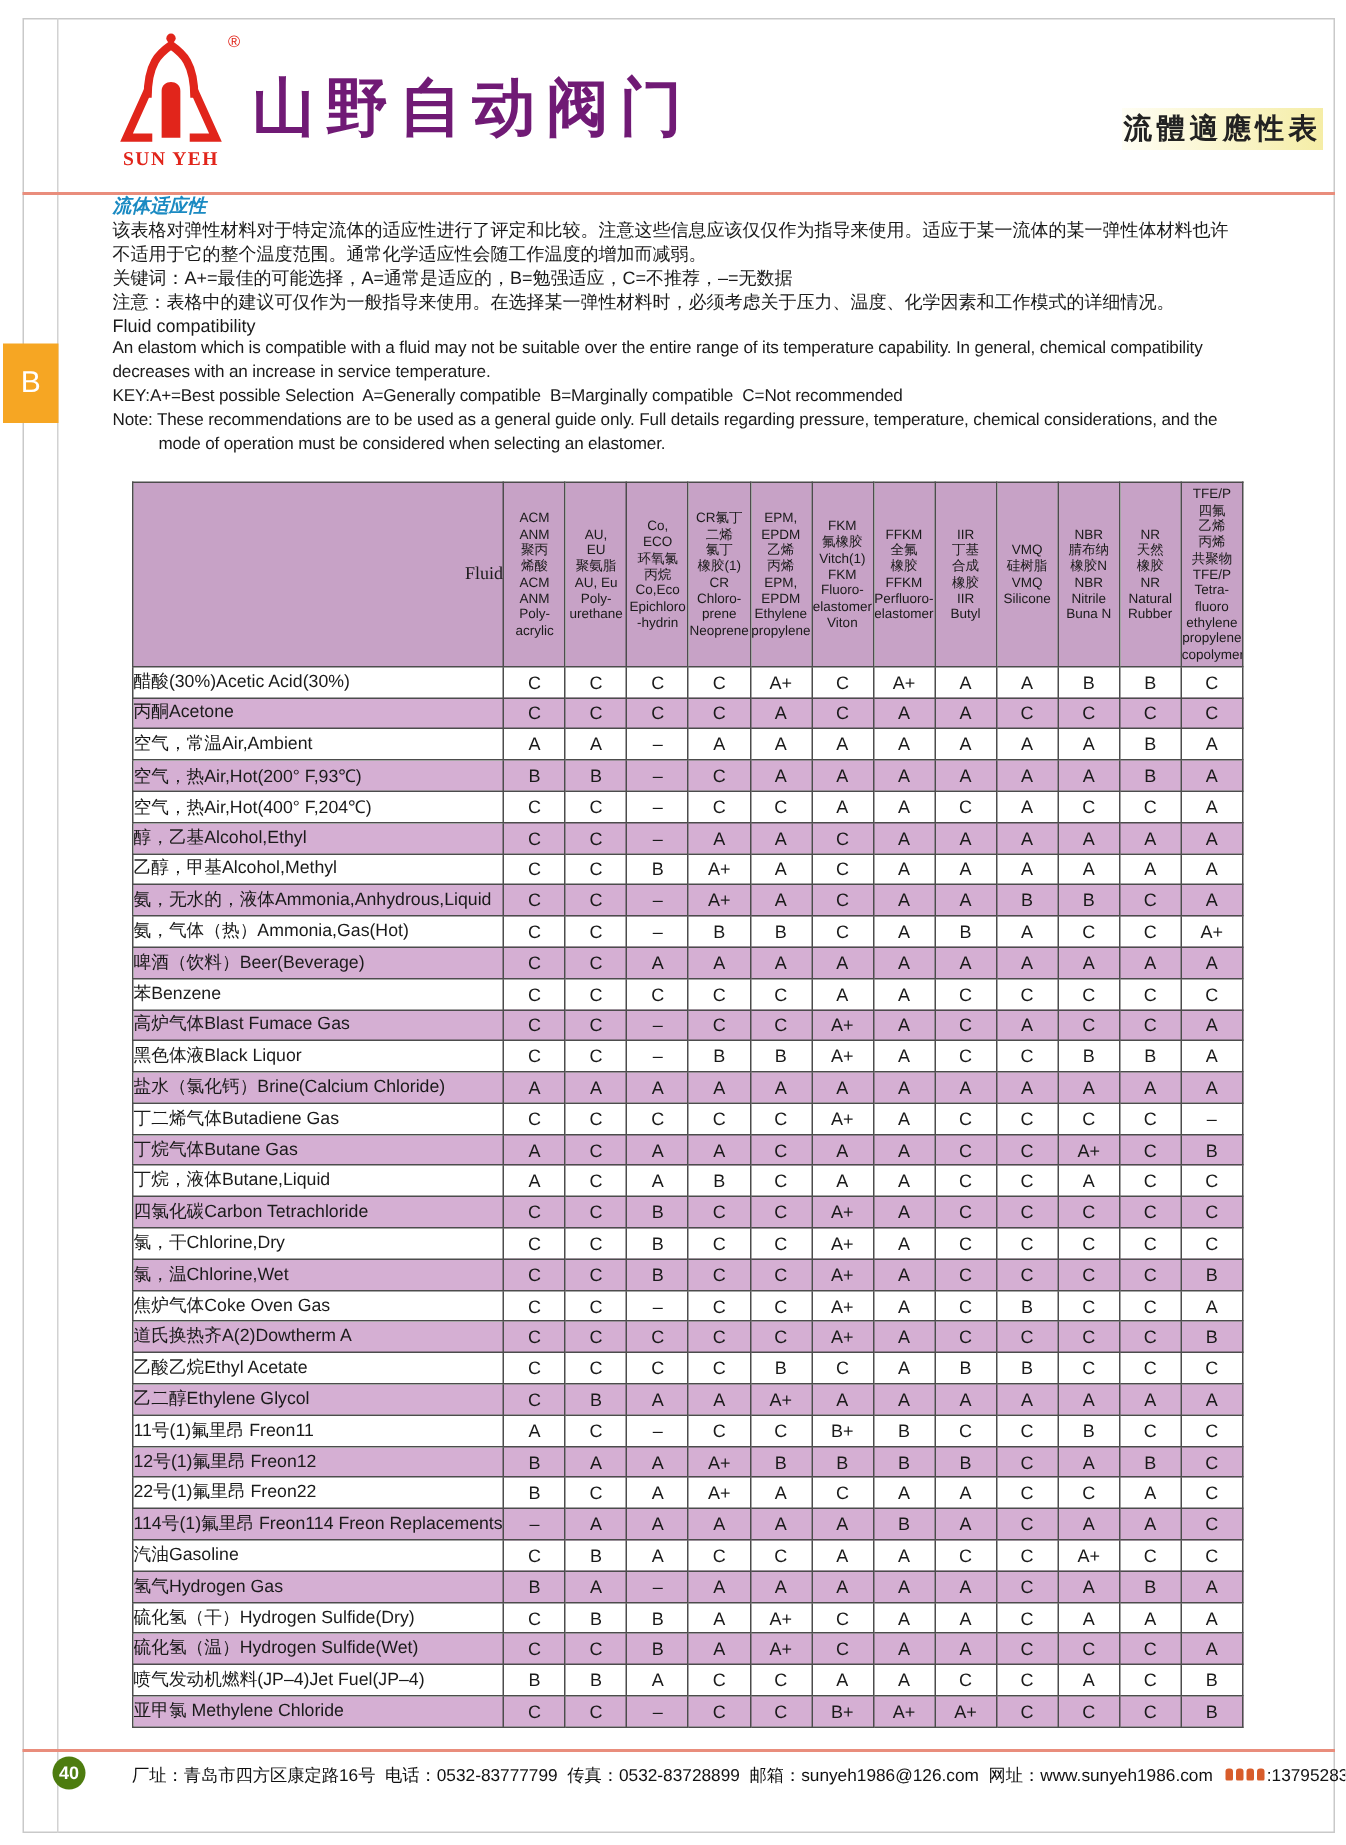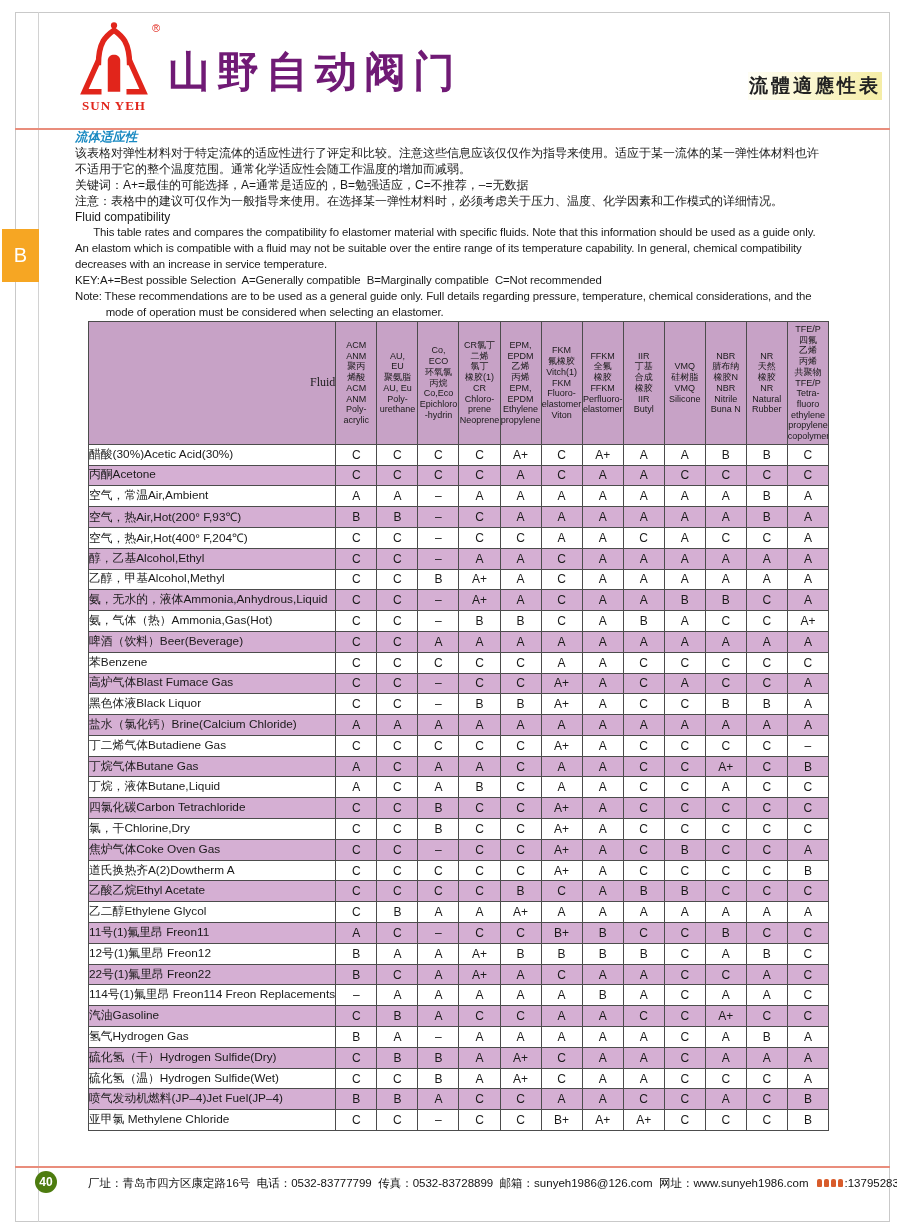--- a/index.html
+++ b/index.html
@@ -85,21 +85,20 @@
 
   <div class="side-tab">B</div>
 
   <div class="intro">
     <div class="intro-title">流体适应性</div>
     <div class="line">该表格对弹性材料对于特定流体的适应性进行了评定和比较。注意这些信息应该仅仅作为指导来使用。适应于某一流体的某一弹性体材料也许</div>
     <div class="line">不适用于它的整个温度范围。通常化学适应性会随工作温度的增加而减弱。</div>
     <div class="line">关键词：A+=最佳的可能选择，A=通常是适应的，B=勉强适应，C=不推荐，–=无数据</div>
     <div class="line">注意：表格中的建议可仅作为一般指导来使用。在选择某一弹性材料时，必须考虑关于压力、温度、化学因素和工作模式的详细情况。</div>
     <div class="line">Fluid compatibility</div>
-    <div class="line en">      This table rates and compares the compatibility fo elastomer material with specific fluids. Note that this information should be used as a guide only.</div>
     <div class="line en">An elastom which is compatible with a fluid may not be suitable over the entire range of its temperature capability. In general, chemical compatibility</div>
     <div class="line en">decreases with an increase in service temperature.</div>
     <div class="line en">KEY:A+=Best possible Selection  A=Generally compatible  B=Marginally compatible  C=Not recommended</div>
     <div class="line en">Note: These recommendations are to be used as a general guide only. Full details regarding pressure, temperature, chemical considerations, and the</div>
     <div class="line en">          mode of operation must be considered when selecting an elastomer.</div>
   </div>
 
   <div class="tbl-wrap">
     <table class="tbl">
       <colgroup>
@@ -474,20 +473,35 @@
             <td class="val-cell">C</td>
             <td class="val-cell">A+</td>
             <td class="val-cell">A</td>
             <td class="val-cell">C</td>
             <td class="val-cell">C</td>
             <td class="val-cell">C</td>
             <td class="val-cell">C</td>
             <td class="val-cell">C</td>
           </tr>
           <tr>
+            <td class="fluid-cell">氯，温Chlorine,Wet</td>
+            <td class="val-cell">C</td>
+            <td class="val-cell">C</td>
+            <td class="val-cell">B</td>
+            <td class="val-cell">C</td>
+            <td class="val-cell">C</td>
+            <td class="val-cell">A+</td>
+            <td class="val-cell">A</td>
+            <td class="val-cell">C</td>
+            <td class="val-cell">C</td>
+            <td class="val-cell">C</td>
+            <td class="val-cell">C</td>
+            <td class="val-cell">B</td>
+          </tr>
+          <tr>
             <td class="fluid-cell">焦炉气体Coke Oven Gas</td>
             <td class="val-cell">C</td>
             <td class="val-cell">C</td>
             <td class="val-cell">–</td>
             <td class="val-cell">C</td>
             <td class="val-cell">C</td>
             <td class="val-cell">A+</td>
             <td class="val-cell">A</td>
             <td class="val-cell">C</td>
             <td class="val-cell">B</td>

